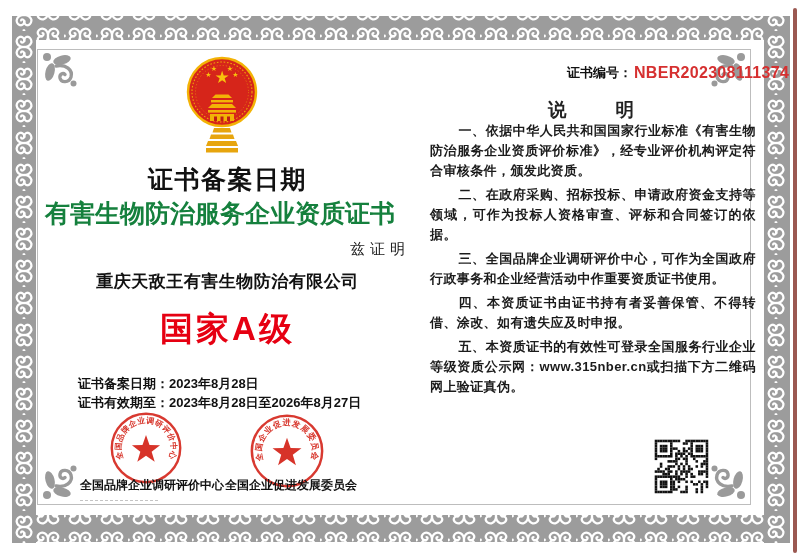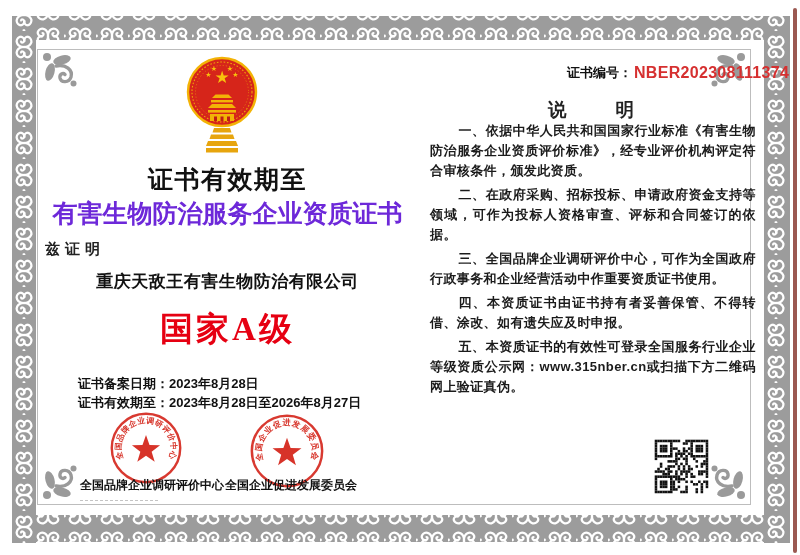--- a/index.html
+++ b/index.html
@@ -7,28 +7,28 @@
     position:relative;width:800px;height:555px;background:#ffffff;
     font-family:"Liberation Sans",sans-serif;overflow:hidden;
   }
   .abs{position:absolute;}
   
   .page-edge{position:absolute;left:793px;top:8px;width:4px;height:545px;
     background:#8a3b33;border-radius:2px;opacity:.85;}
   
   .country{left:45px;top:163px;width:365px;text-align:center;
     font-size:25px;font-weight:700;letter-spacing:1.5px;color:#111;}
-  .cert-title{left:45px;top:197px;width:365px;text-align:center;
-    font-size:25px;font-weight:700;color:#6d28d9;}
-  .certify{left:45px;top:240px;width:365px;text-align:left;
-    font-size:15px;font-weight:700;letter-spacing:5px;color:#222;}
+  .cert-title{left:45px;top:197px;width:365px;
+    font-size:25px;font-weight:700;color:#15803d;}
+  .certify{left:45px;top:240px;width:365px;text-align:right;
+    font-size:15px;font-weight:400;letter-spacing:5px;color:#222;}
   .company{left:45px;top:270px;width:365px;text-align:center;
     font-size:17px;font-weight:700;letter-spacing:.5px;color:#111;}
   .grade{left:45px;top:307px;width:365px;text-align:center;
-    font-family:Liberation Serif, serif;
+    font-family:Liberation Sans, sans-serif;
     font-size:33px;font-weight:700;letter-spacing:3px;color:#e60012;}
   .dates{left:78px;top:374px;font-size:13px;font-weight:700;color:#111;line-height:19px;}
   .dates .row{white-space:nowrap;}
   
   .seal-caption{top:477px;width:160px;text-align:center;font-size:12px;
     font-weight:700;color:#111;z-index:5;}
   .cap1{left:72px;} .cap2{left:211px;}
   .signature-line{left:80px;top:500px;width:78px;border-top:1px dashed #c4c4c4;}
   
   .certno{left:567px;top:64px;display:flex;align-items:flex-end;white-space:nowrap;}
@@ -112,21 +112,21 @@
     </g>
 
     <g fill="#e7a50e">
       <path d="M30,73 h16 l1.5,4.5 h-19 Z"></path>
       <path d="M27,79.5 h22 l1.5,4.5 h-25 Z"></path>
       <path d="M24,86 h28 l2,5 h-32 Z"></path>
       <rect x="22" y="93" width="32" height="4.5"></rect>
     </g>
   </svg>
 
-  <div class="abs country">证书有效期至</div>
+  <div class="abs country">证书备案日期</div>
   <div class="abs cert-title">有害生物防治服务企业资质证书</div>
   <div class="abs certify">兹证明</div>
   <div class="abs company">重庆天敌王有害生物防治有限公司</div>
   <div class="abs grade">国家A级</div>
 
   <div class="abs dates">
     <div class="row">
       <span>证书备案日期：</span><span>2023年8月28日</span>
     </div>
     <div class="row">

